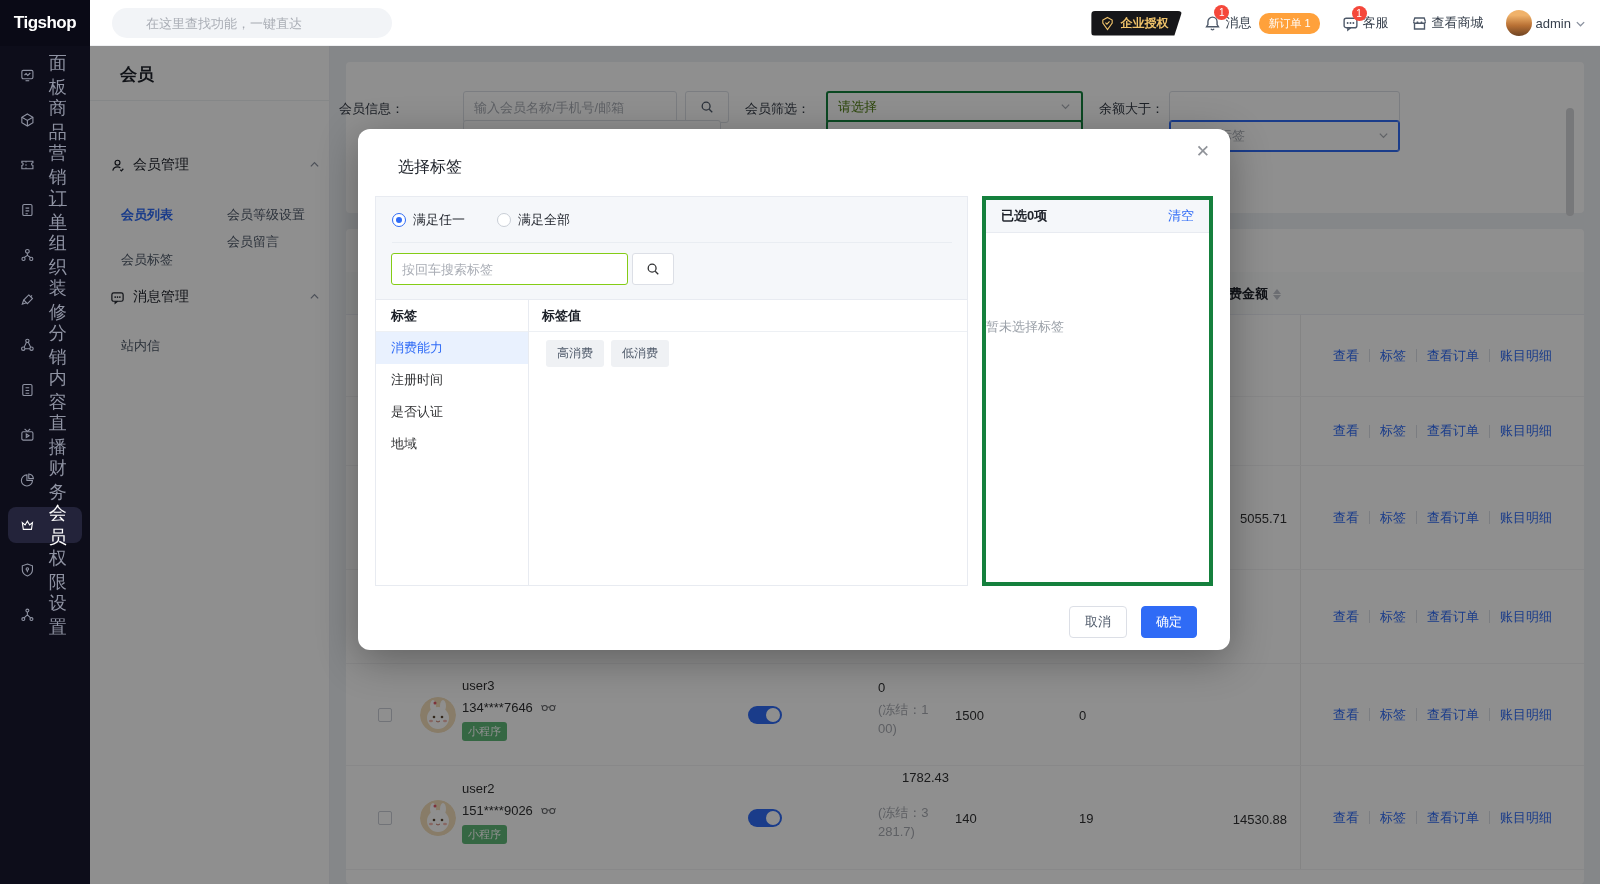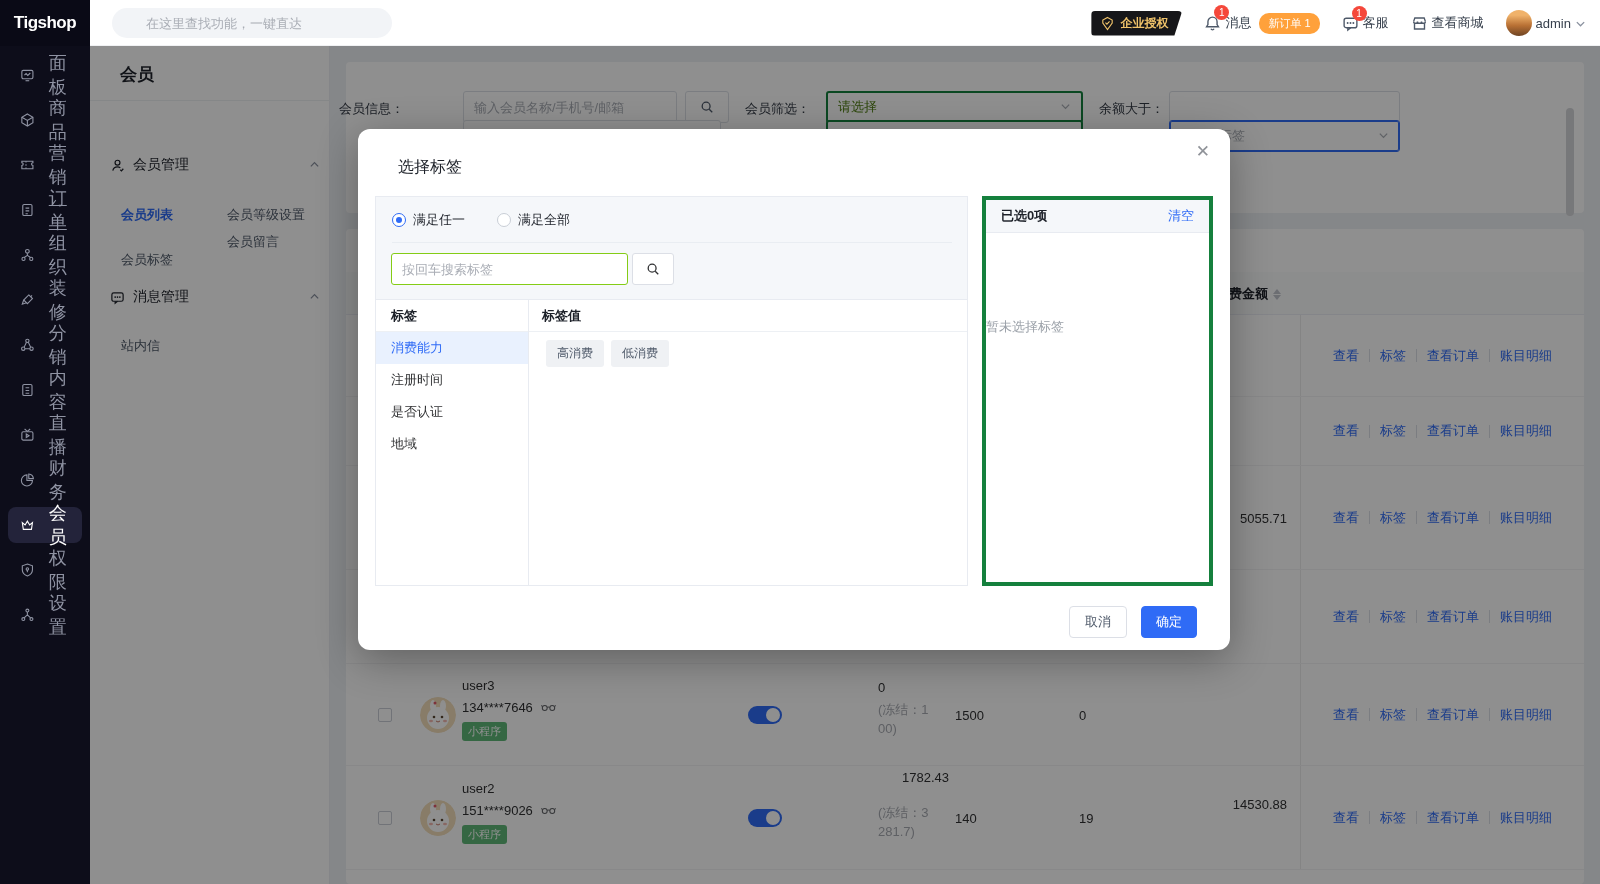--- a/index.html
+++ b/index.html
@@ -324,21 +324,21 @@
       <div class="cell" style="left:116px; top:59px;">
         <span class="chan-badge">小程序</span>
       </div>
       <div class="toggle" style="left:402px; top:43px;">
           <span class="knob"></span>
         </div>
       <div class="cell" style="left:532px; top:4px;margin-left:24px;">1782.43</div>
       <div class="cell muted frozen" style="left:532px; top:37px;">(冻结：3281.7)</div>
       <div class="cell" style="left:609px; top:45px;">140</div>
       <div class="cell" style="left:733px; top:45px;">19</div>
-      <div class="cell" style="right:297px; top:31px;margin-left:36px;">14530.88</div>
+      <div class="cell" style="right:297px; top:46px;margin-left:36px;">14530.88</div>
       <div class="links">
         <span class="lnk">查看</span>
           <i class="sep"></i>
         <span class="lnk">标签</span>
           <i class="sep"></i>
         <span class="lnk">查看订单</span>
           <i class="sep"></i>
         <span class="lnk">账目明细</span>
       </div>
     </div>

